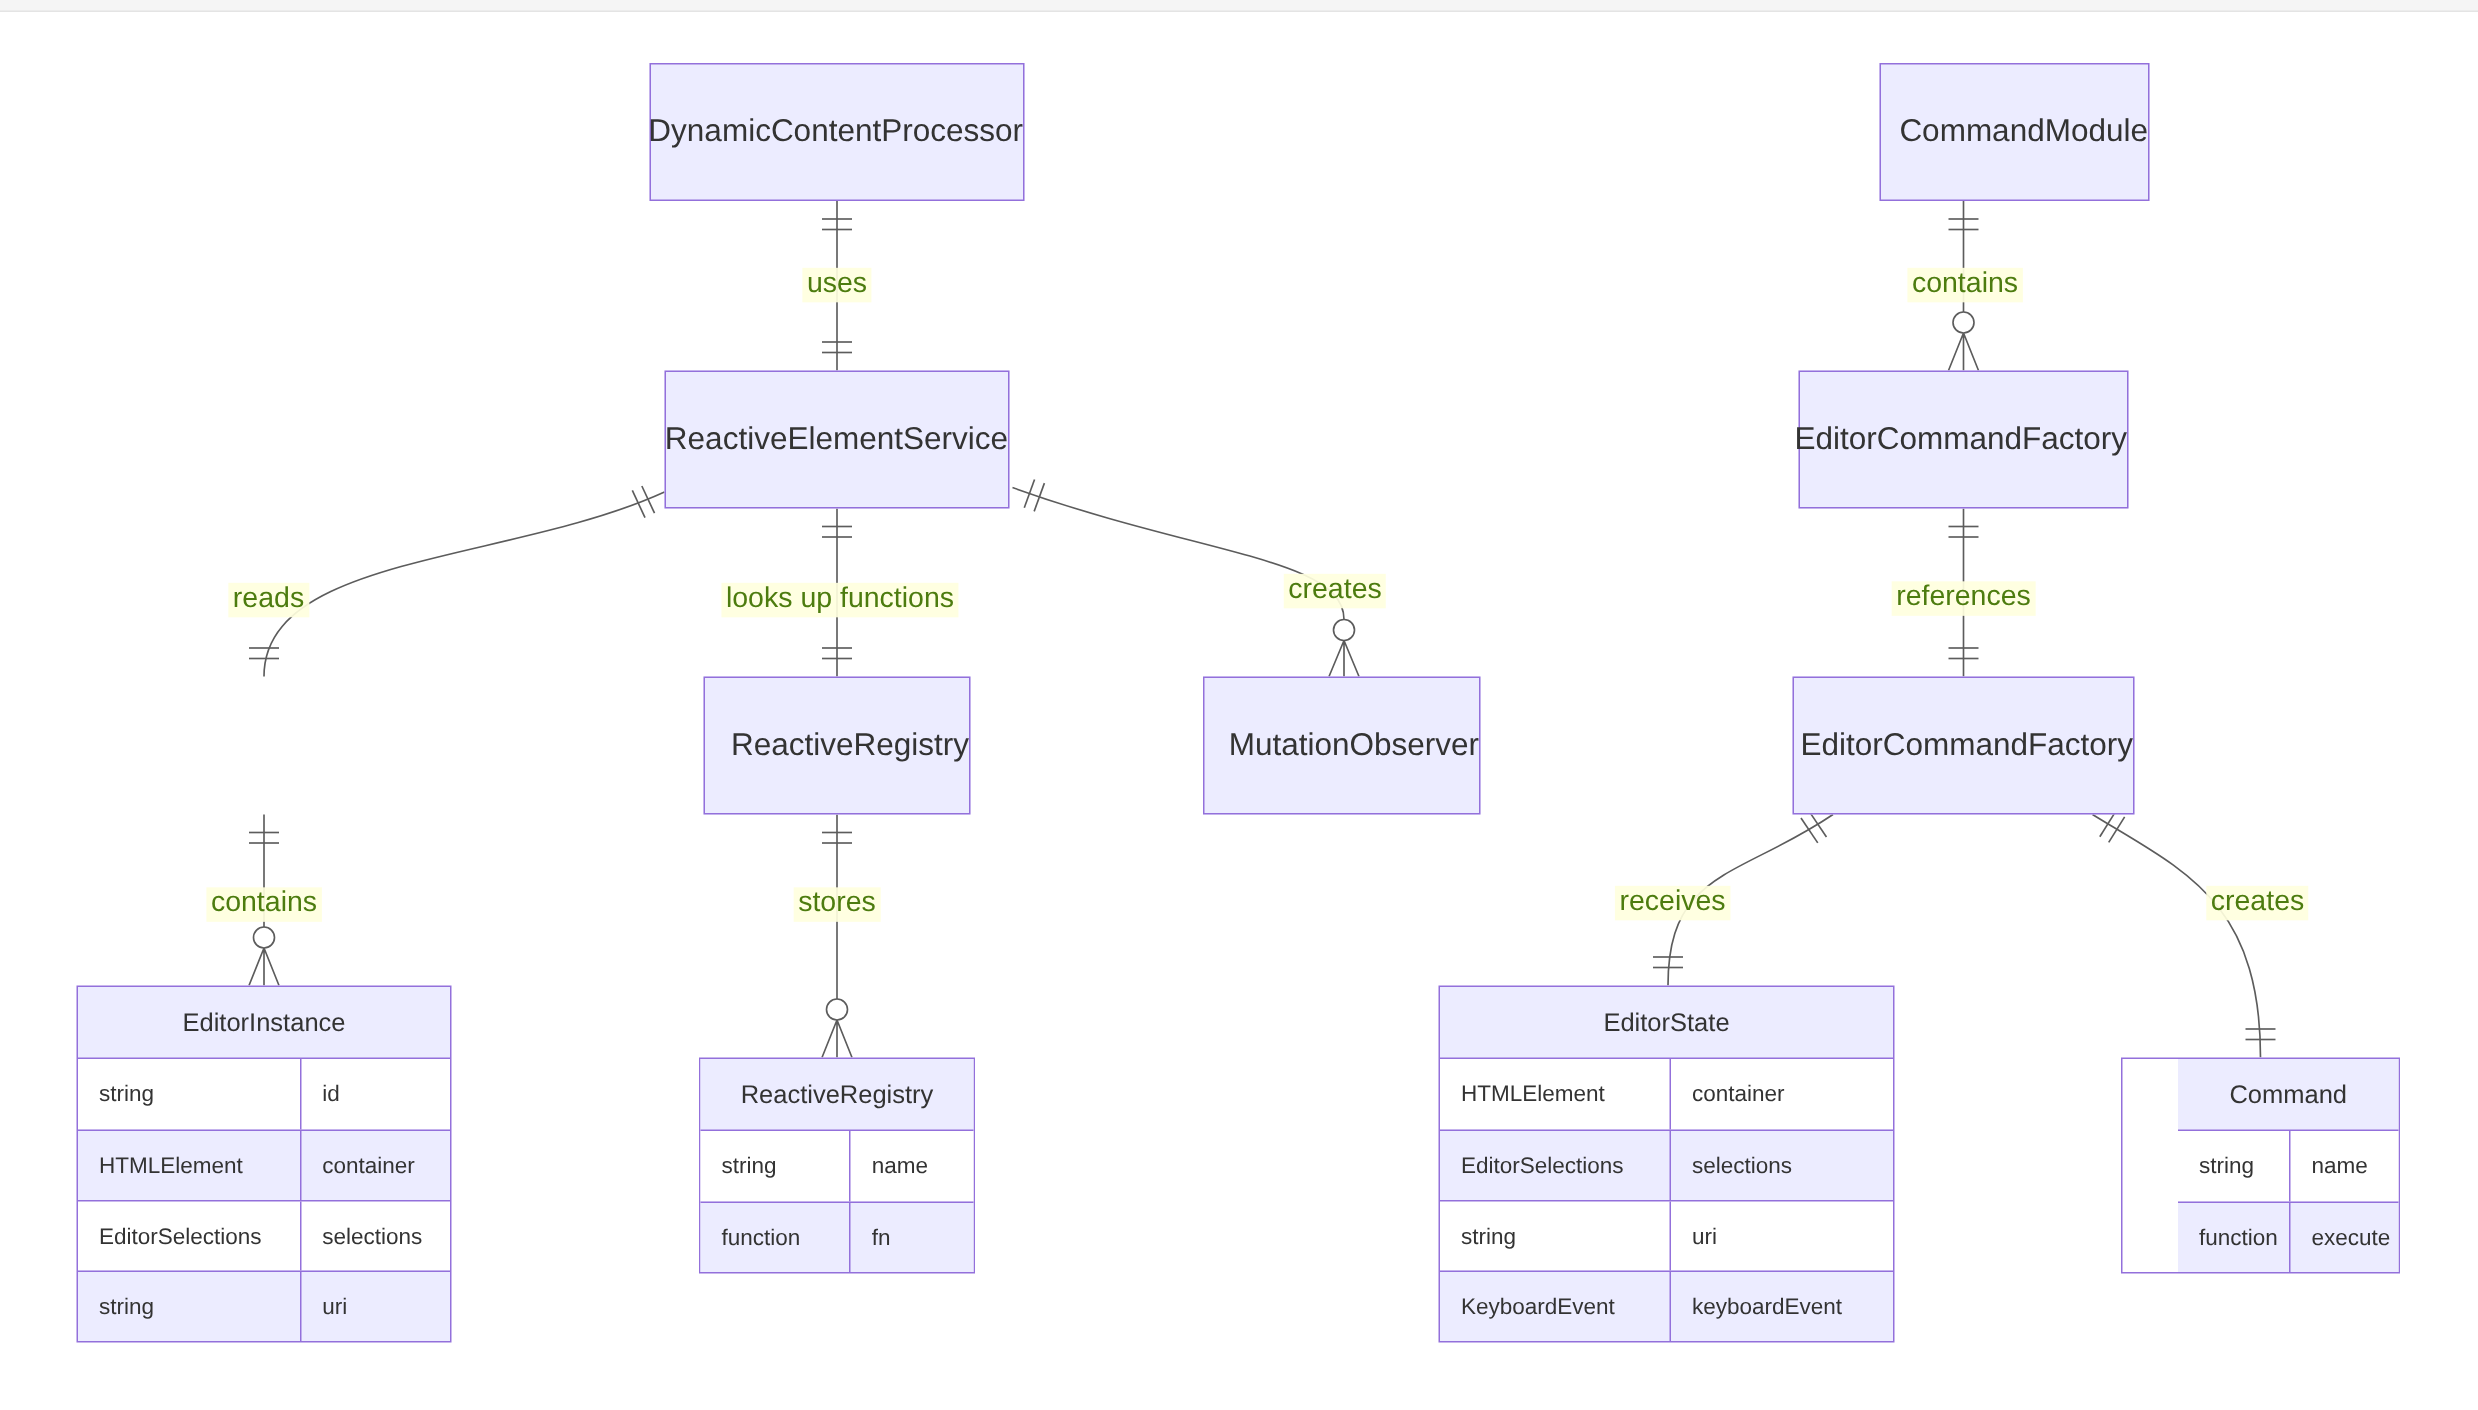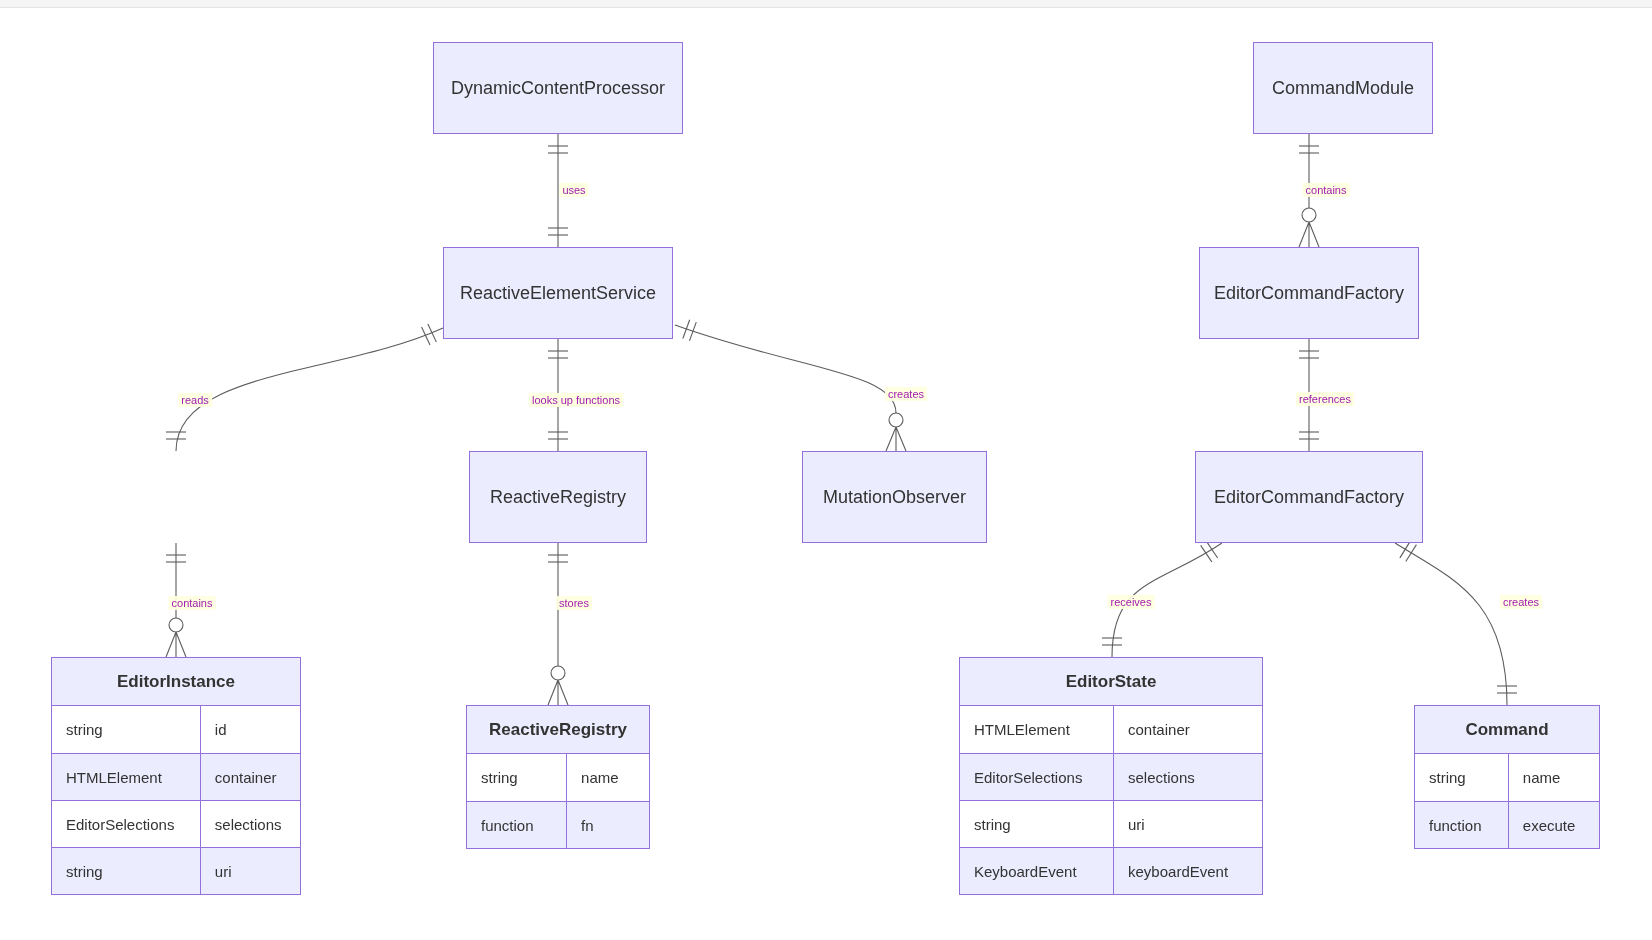--- a/index.html
+++ b/index.html
@@ -12,34 +12,34 @@
     position:absolute;left:0;top:0;width:1652px;height:7px;
     background:#f5f5f5;border-bottom:1px solid #e4e4e4;
   }
   .canvas{position:absolute;left:0;top:0;width:1652px;height:940px;}
   svg.edges{position:absolute;left:0;top:0;}
   .edge{stroke:#5c5c5c;stroke-width:1.1;fill:none;}
   .marker line, .marker path{stroke:#5c5c5c;stroke-width:1.1;fill:none;}
   .marker circle{stroke:#5c5c5c;stroke-width:1.1;fill:#ffffff;}
   .edge-label{
     position:absolute;transform:translate(-50%,-50%);
-    font-size:11px;line-height:1.1;white-space:nowrap;color:#a21caf;
-    background:rgba(255,255,222,0.92);padding:1px 3px;margin-left:16px;
+    font-size:19px;line-height:1.1;white-space:nowrap;color:#4d7c0f;
+    background:rgba(255,255,222,0.92);padding:1px 3px;
   }
   .entity{position:absolute;box-sizing:border-box;}
   .entity-box{
     background:#ECECFF;border:1px solid #9370DB;
-    display:flex;align-items:center;justify-content:center;
-    font-size:18px;text-align:center;
+    display:flex;align-items:center;justify-content:flex-end;
+    font-size:21px;text-align:center;
   }
   .entity-table{border:1px solid #9370DB;background:#ffffff;}
   .entity-header{
     height:48px;box-sizing:border-box;background:#ECECFF;
     border-bottom:1px solid #9370DB;
-    display:flex;align-items:center;justify-content:center;font-size:17px;font-weight:bold;
+    display:flex;align-items:center;justify-content:center;font-size:17px;
   }
   .attr-row{display:grid;height:47px;box-sizing:border-box;background:#ffffff;}
   .attr-row + .attr-row{border-top:1px solid #9370DB;}
   .attr-row.row-even{background:#ECECFF;}
   .attr-cell{
     display:flex;align-items:center;padding-left:14px;font-size:15px;
     box-sizing:border-box;overflow:hidden;white-space:nowrap;
   }
   .attr-cell.type{border-right:1px solid #9370DB;}
 </style>
@@ -225,21 +225,21 @@
     <div class="attr-row" style="grid-template-columns:51% 49%;">
       <div class="attr-cell type">string</div>
       <div class="attr-cell">uri</div>
     </div>
     <div class="attr-row row-even" style="grid-template-columns:51% 49%;">
       <div class="attr-cell type">KeyboardEvent</div>
       <div class="attr-cell">keyboardEvent</div>
     </div>
   </div>
 
-  <div class="entity entity-table" style="left:1414px;top:705px;width:186px;">
+  <div class="entity entity-table" style="left:1414px;top:705px;width:186px;padding-left:37px;">
     <div class="entity-header">Command</div>
     <div class="attr-row" style="grid-template-columns:51% 49%;">
       <div class="attr-cell type">string</div>
       <div class="attr-cell">name</div>
     </div>
     <div class="attr-row row-even" style="grid-template-columns:51% 49%;">
       <div class="attr-cell type">function</div>
       <div class="attr-cell">execute</div>
     </div>
   </div>

